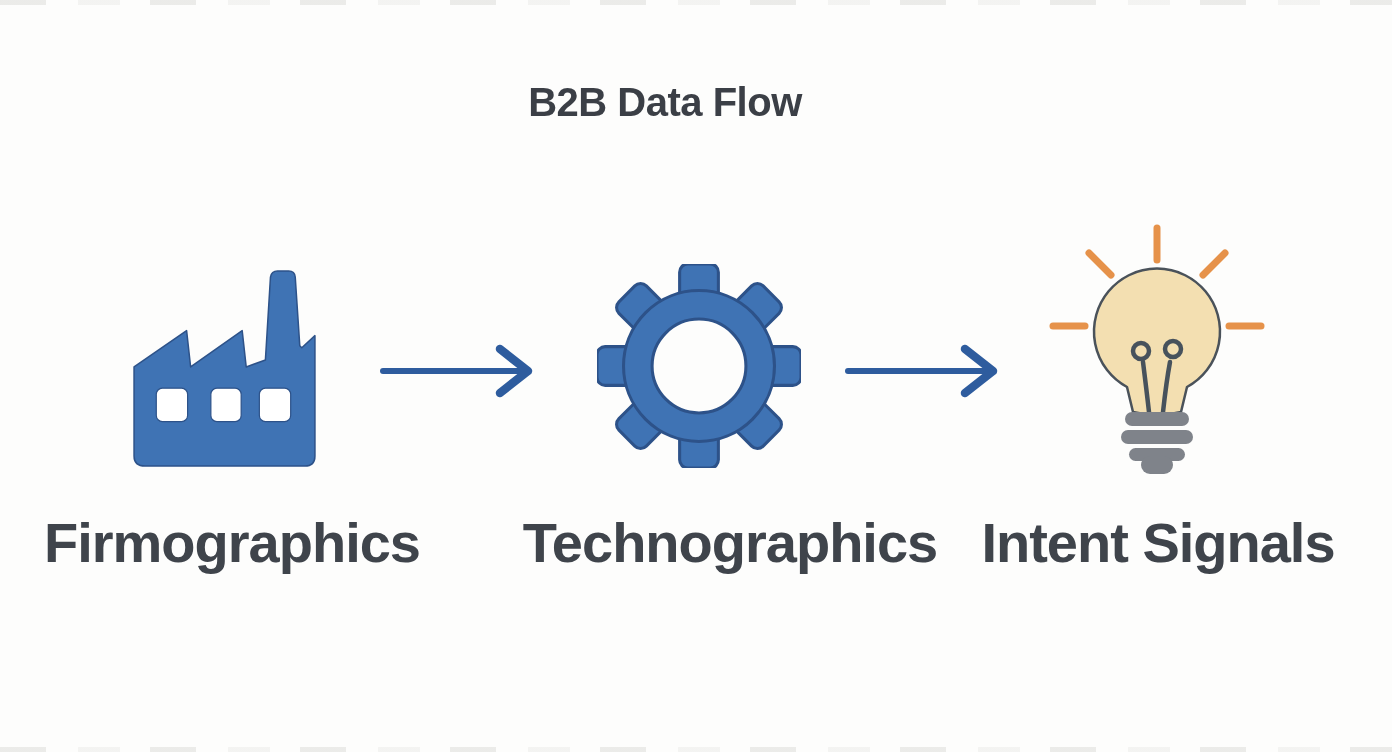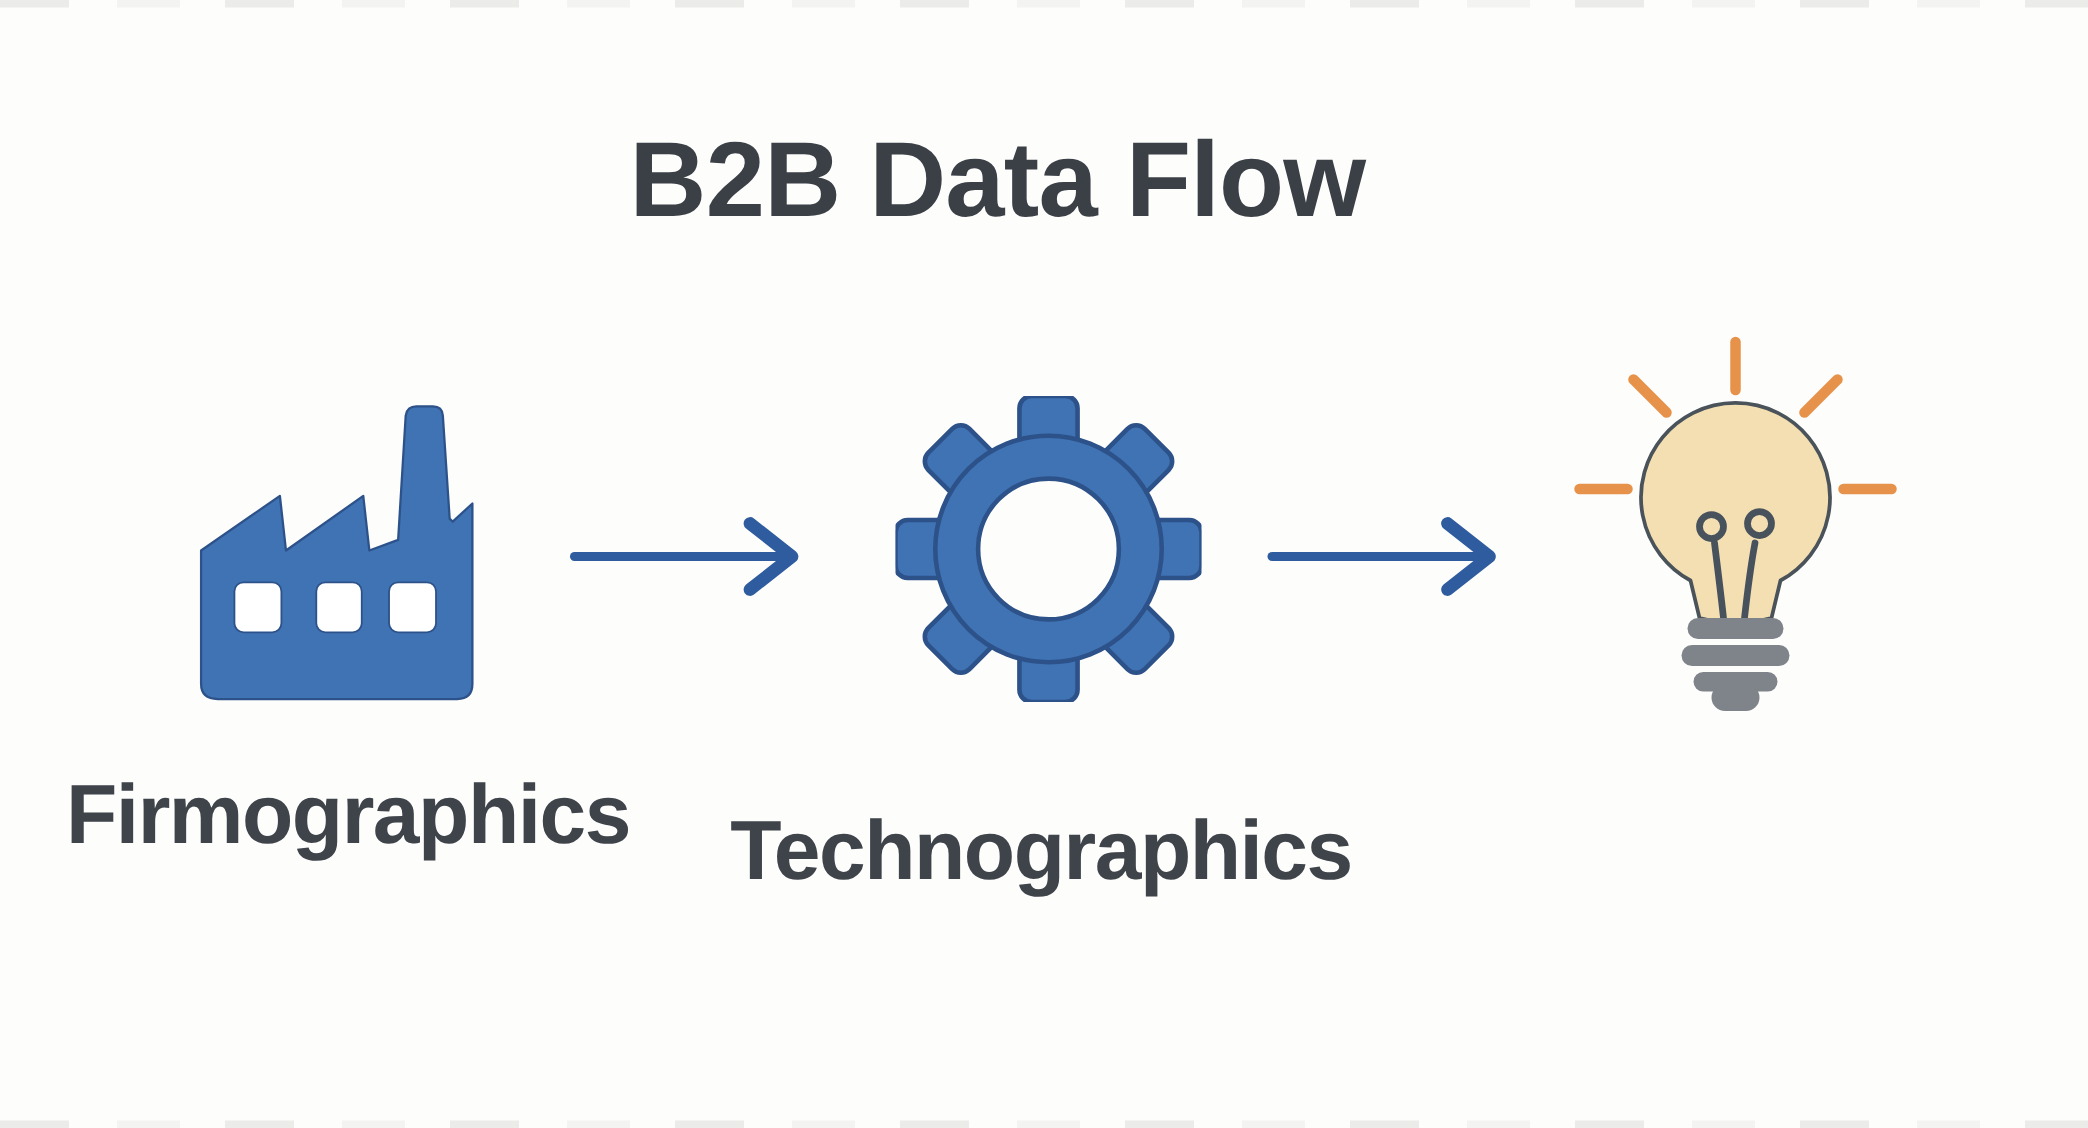--- a/index.html
+++ b/index.html
@@ -38,21 +38,21 @@
       rgba(200,200,195,0.18) 78px 120px,
       rgba(255,255,255,0) 120px 150px);
   }
   .edge-top { top: 0; }
   .edge-bottom { bottom: 0; }
   .title {
     position: absolute;
     top: 80px;
     left: 665px;
     transform: translateX(-50%);
-    font-size: 71px;
+    font-size: 40px;
     font-weight: 700;
     letter-spacing: -0.5px;
     color: var(--title-text);
     white-space: nowrap;
   }
   .icon-wrap { position: absolute; }
   .icon-factory  { left: 129px;  top: 266px; width: 192px; height: 204px; }
   .icon-gear     { left: 597px;  top: 264px; width: 204px; height: 204px; }
   .icon-bulb     { left: 1037px; top: 198px; width: 240px; height: 280px; }
   .arrow { position: absolute; width: 164px; height: 60px; }
@@ -62,21 +62,21 @@
     position: absolute;
     top: 510px;
     transform: translateX(-50%);
     font-size: 56px;
     font-weight: 700;
     letter-spacing: -1px;
     color: var(--label-text);
     white-space: nowrap;
   }
   .label-1 { left: 232px; }
-  .label-2 { left: 694px; margin-top: 24px; }
+  .label-2 { left: 730px; }
   .label-3 { left: 1158px; }
 
   
   .fill-blue   { fill: var(--icon-blue); stroke: var(--icon-blue-outline); stroke-width: 1.5; stroke-linejoin: round; }
   .icon-window { fill: #ffffff; stroke: var(--icon-blue-outline); stroke-width: 1.2; }
   .gear-hole   { fill: var(--background); stroke: var(--icon-blue-outline); stroke-width: 1.5; }
   .arrow-line  { stroke: var(--arrow-blue); stroke-width: 6; stroke-linecap: round; }
   .arrow-head  { stroke: var(--arrow-blue); stroke-width: 8.5; stroke-linecap: round; stroke-linejoin: round; fill: none; }
   .bulb-glass  { fill: var(--bulb-fill); stroke: var(--bulb-outline); stroke-width: 2.5; stroke-linejoin: round; }
   .ray         { stroke: var(--ray-orange); stroke-width: 7; stroke-linecap: round; }
@@ -161,14 +161,15 @@
       <circle class="filament-loop" cx="136" cy="151" r="8"></circle>
       <rect class="base-part" x="88" y="214" width="64" height="14" rx="7"></rect>
       <rect class="base-part" x="84" y="232" width="72" height="14" rx="7"></rect>
       <rect class="base-part" x="92" y="250" width="56" height="13" rx="6.5"></rect>
       <rect class="base-part" x="104" y="258" width="32" height="18" rx="9"></rect>
     </svg>
   </div>
 
   <div class="step-label label-1">Firmographics</div>
   <div class="step-label label-2">Technographics</div>
+  <div class="step-label label-3">Intent Signals</div>
 
 </div>
 
 </body></html>

